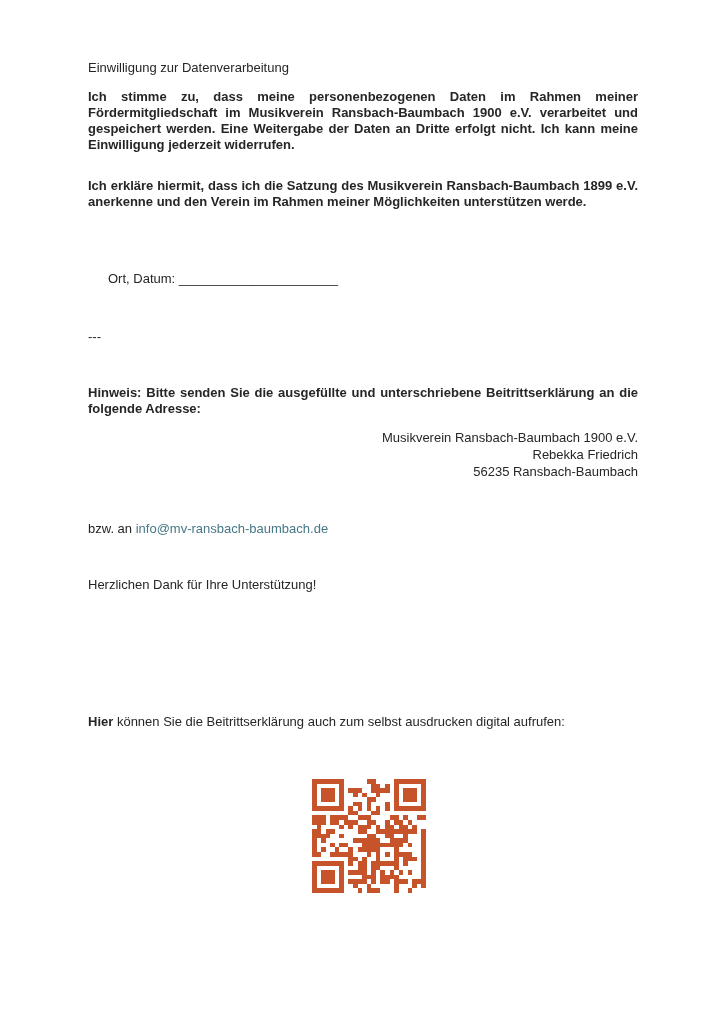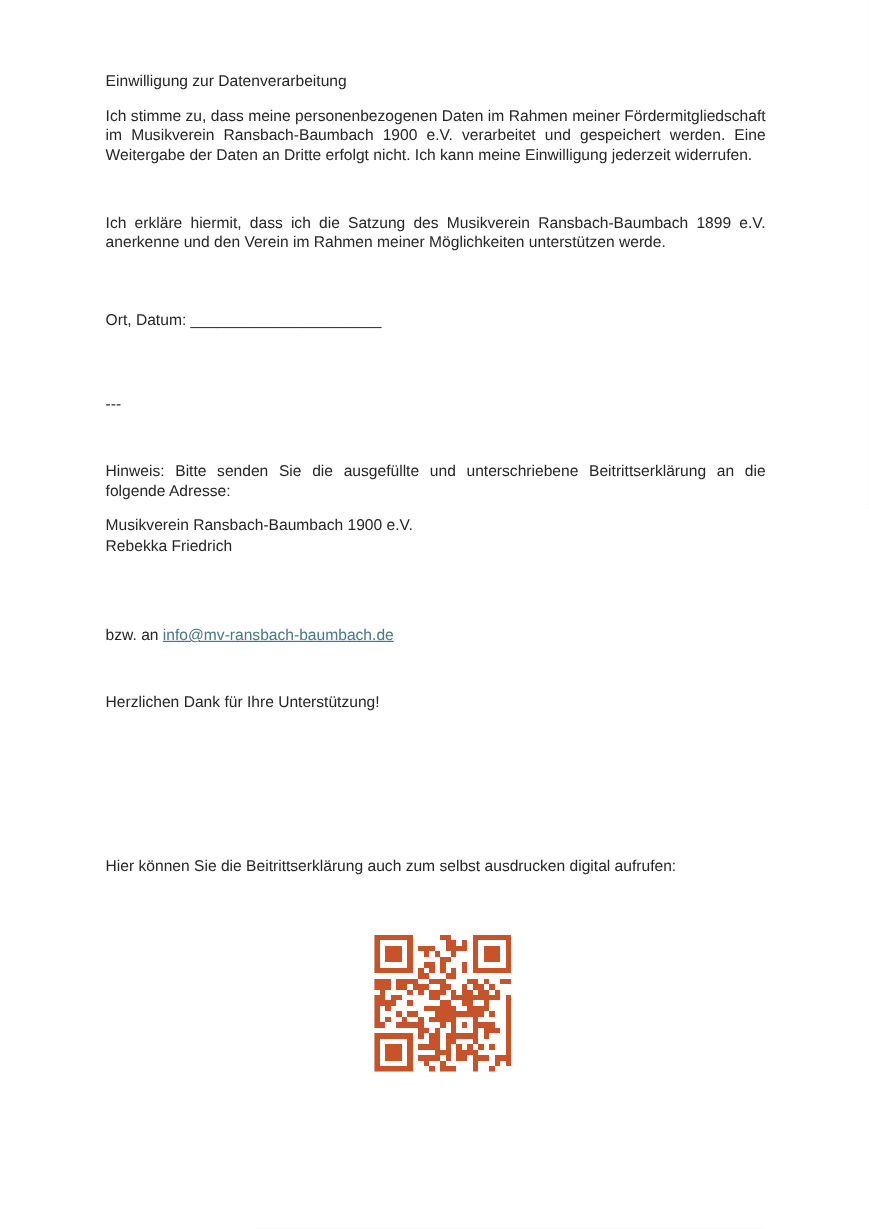--- a/index.html
+++ b/index.html
@@ -10,52 +10,53 @@
     height: 1024px;
     margin: 0 auto;
     background: #ffffff;
     font-family: "Liberation Sans", sans-serif;
     font-size: 13px;
     line-height: 16px;
     color: #262626;
     overflow: hidden;
   }
   .abs { position: absolute; left: 88px; width: 550px; }
-  .justify { text-align: justify; text-justify: inter-word; }
-  .addr-line { line-height: 17px; }
-  a.email-link { text-decoration: underline; cursor: pointer; text-align: right; }
-  .bold { font-weight: normal; }
+  .justify { text-align: justify; text-justify: inter-word; font-weight: bold; }
+  .addr-line { line-height: 17px; text-align: right; }
+  a.email-link { cursor: pointer; text-align: right; }
+  .bold { font-weight: bold; }
   .sig-row { position: relative; height: 18px; }
-  .sig-group { position: absolute; top: 4px; white-space: nowrap; }
+  .sig-group { position: absolute; top: 16px; white-space: nowrap; }
   .sig-underscores { letter-spacing: 0; }
   .qr-box { position: absolute; }
   .qr-box svg { display: block; width: 100%; height: 100%; }
 </style>
 </head>
 <body>
 
-<div class="page" style="color: rgb(38, 38, 38);">
+<div class="page" style="color: rgb(38, 38, 38); padding-left: 20px;">
 
   <div class="abs" style="top:60px">Einwilligung zur Datenverarbeitung</div>
 
   <div class="abs justify" style="top:89px">Ich stimme zu, dass meine personenbezogenen Daten im Rahmen meiner Fördermitgliedschaft im Musikverein Ransbach-Baumbach 1900 e.V. verarbeitet und gespeichert werden. Eine Weitergabe der Daten an Dritte erfolgt nicht. Ich kann meine Einwilligung jederzeit widerrufen.</div>
 
   <div class="abs justify" style="top:178px">Ich erkläre hiermit, dass ich die Satzung des Musikverein Ransbach-Baumbach 1899 e.V. anerkenne und den Verein im Rahmen meiner Möglichkeiten unterstützen werde.</div>
 
   <div class="abs sig-row" style="top:255px">
     <span class="sig-group" style="left:0"><span>Ort, Datum:</span>&nbsp;<span class="sig-underscores">______________________</span></span>
   </div>
 
   <div class="abs" style="top:329px">---</div>
 
   <div class="abs justify" style="top:385px">Hinweis: Bitte senden Sie die ausgefüllte und unterschriebene Beitrittserklärung an die folgende Adresse:</div>
 
   <div class="abs" style="top:429px">
     <div class="addr-line">Musikverein Ransbach-Baumbach 1900 e.V.</div>
     <div class="addr-line">Rebekka Friedrich</div>
+    <div class="addr-line">56235 Ransbach-Baumbach</div>
   </div>
 
   <div class="abs" style="top:521px"><span>bzw. an </span><a class="email-link" id="email-link" style="color: rgb(70, 120, 134);">info@mv-ransbach-baumbach.de</a></div>
 
   <div class="abs" style="top:577px">Herzlichen Dank für Ihre Unterstützung!</div>
 
   <div class="abs" style="top:714px"><span class="bold">Hier</span><span> können Sie die Beitrittserklärung auch zum selbst ausdrucken digital aufrufen:</span></div>
 
   <div class="qr-box" id="qr-box" style="left:312px; top:779px; width:114px; height:114px;">
       <svg viewBox="0 0 25 25" shape-rendering="crispEdges" fill="#c7532a">

